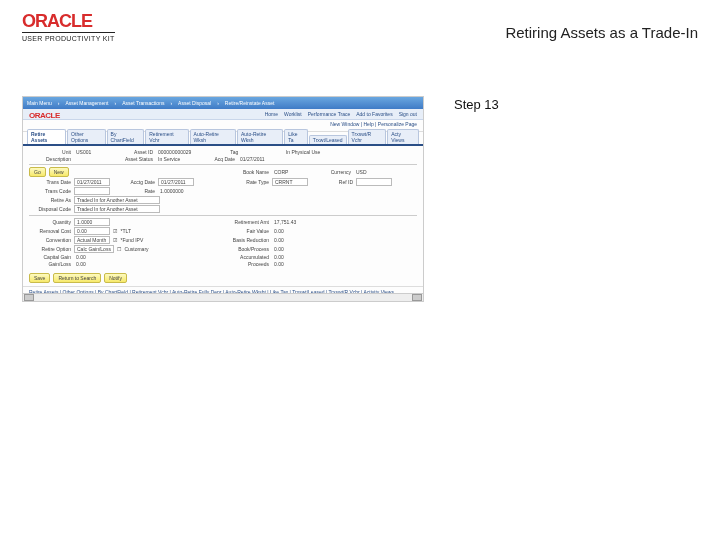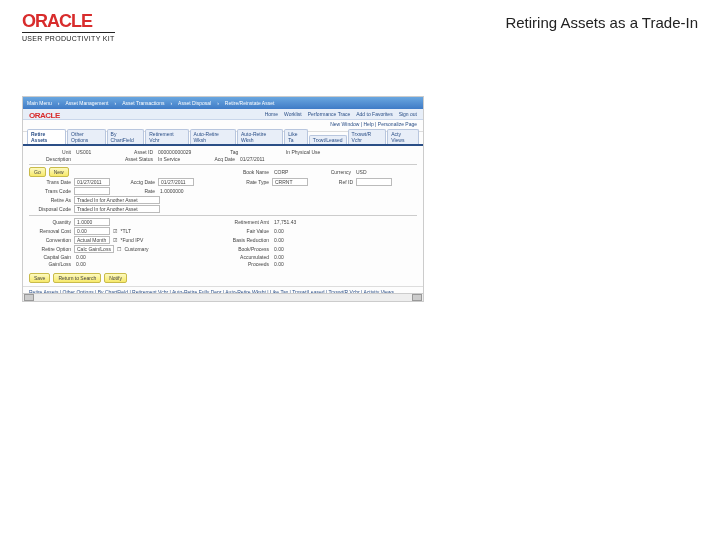--- a/index.html
+++ b/index.html
@@ -34,21 +34,21 @@
     font-size: 7px;
     letter-spacing: 0.3px;
     color: #222;
     margin-top: 2px;
     border-top: 1px solid #222;
     padding-top: 2px;
   }
   .page-title {
     font-size: 15px;
     color: #222;
-    margin-top: 2px;
+    margin-top: 12px;
   }
   .content {
     position: absolute;
     top: 96px;
     left: 22px;
     right: 0;
     display: flex;
     align-items: flex-start;
   }
   .screenshot {
@@ -323,14 +323,15 @@
     </div>
     <div class="ss-footer">Retire Assets | Other Options | By ChartField | Retirement Vchr | Auto-Retire Fully Depr | Auto-Retire Wksht | Like Tax | Trxswt/Leased | Trxswt/R Vchr | Activity Views</div>
 
     <div class="ss-scroll">
       <span class="thumb"></span>
       <span class="thumb"></span>
     </div>
   </div>
 
   <div class="sidetext">
+    <div class="step">Step 13</div>
   </div>
 </div>
 
 </body></html>

